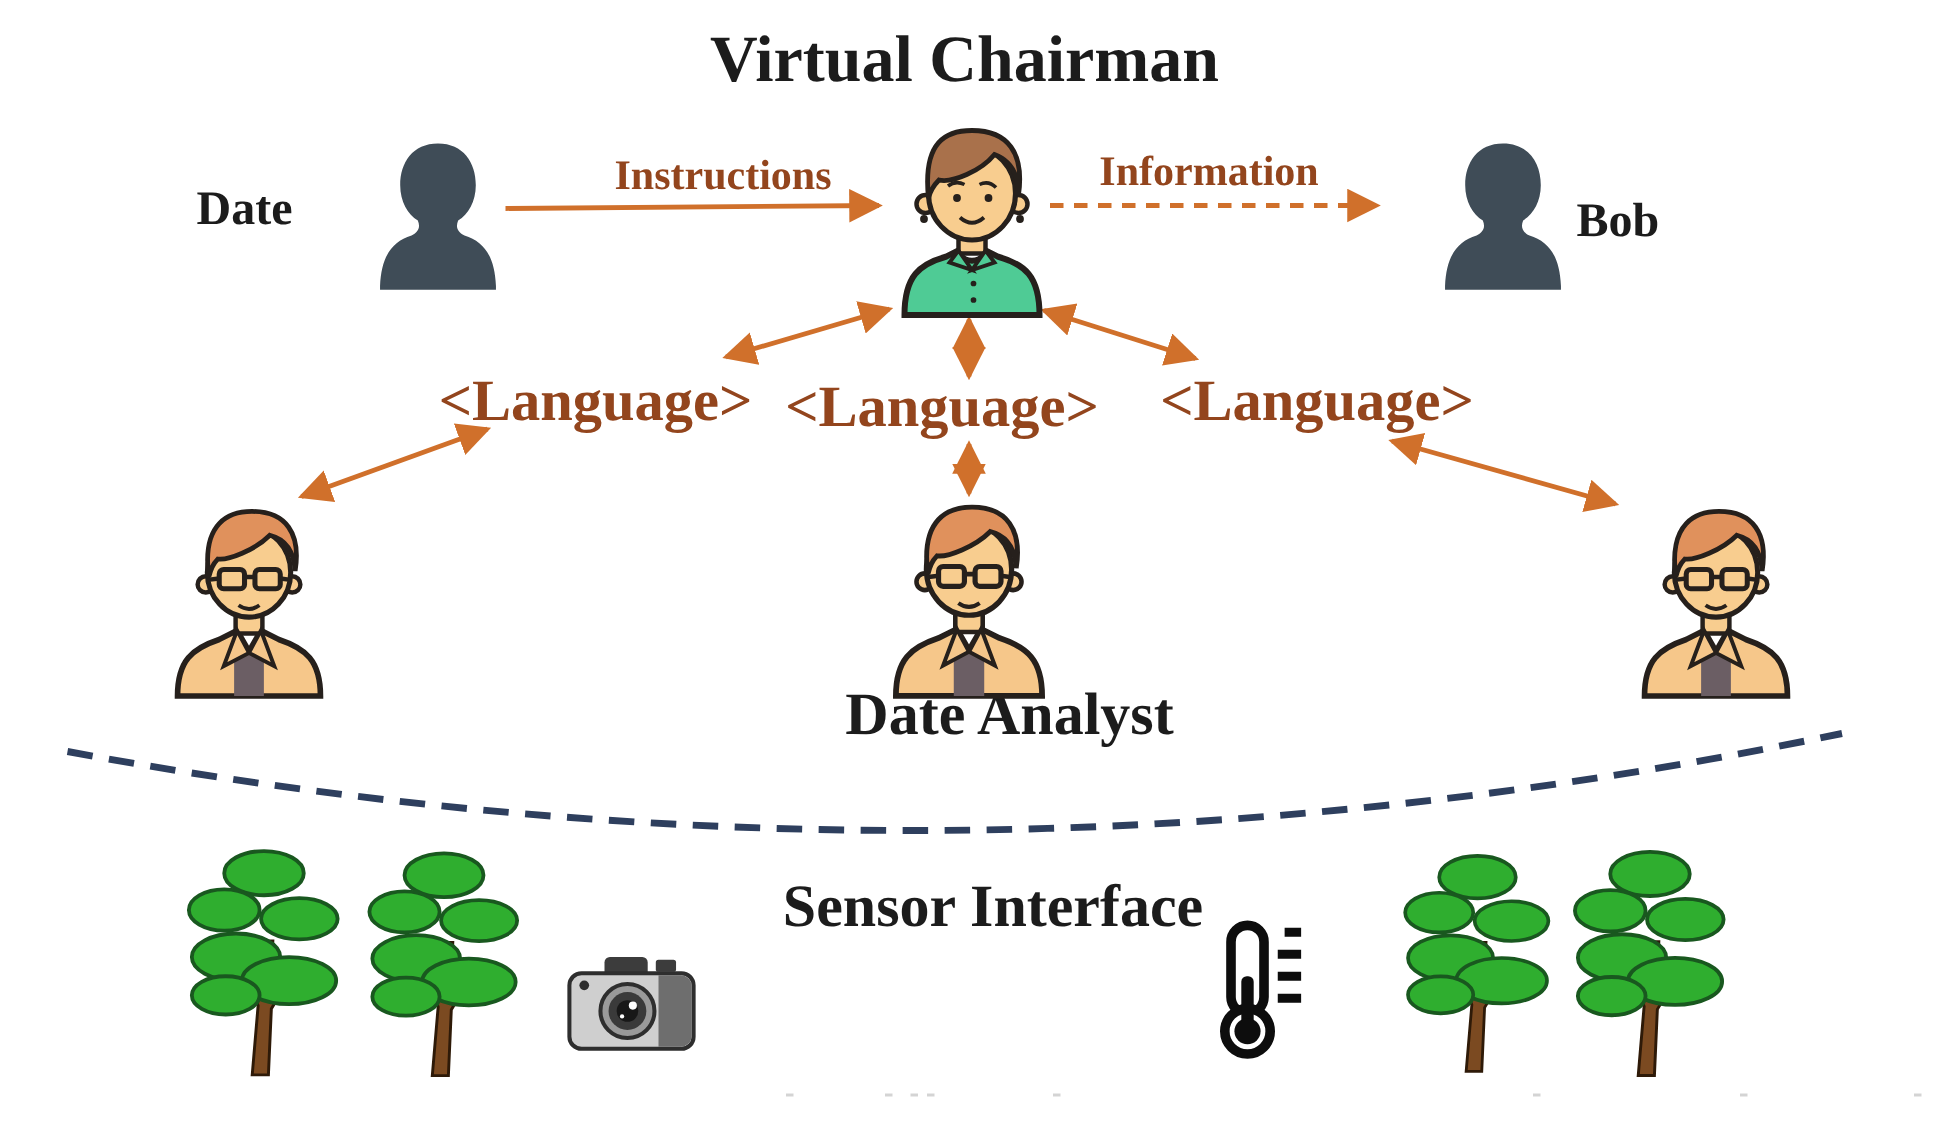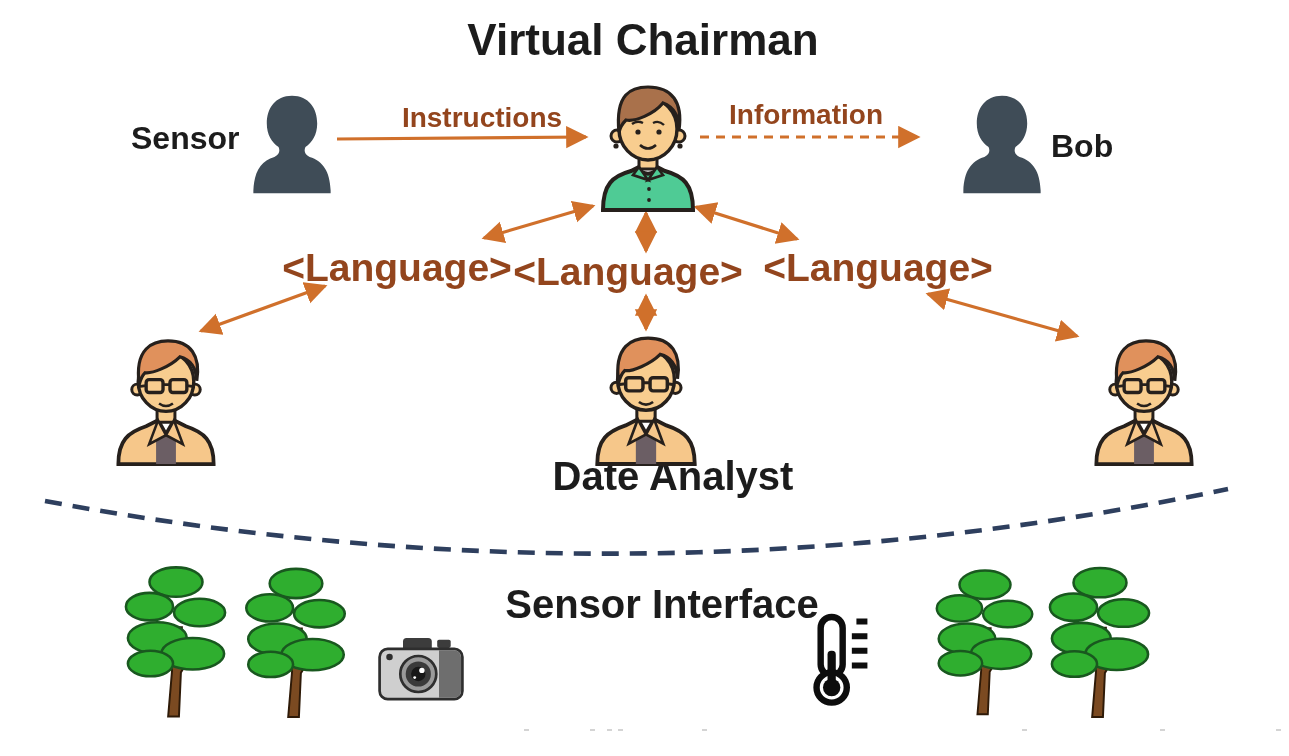--- a/index.html
+++ b/index.html
@@ -15,21 +15,21 @@
     --jacket_tan:#f6c78a;
     --undershirt_gray:#6b5e64;
     --tree_green:#2fae2f;
     --tree_outline:#19581f;
     --trunk_brown:#7b4a21;
     --outline_dark:#26201c;
   }
   html,body{margin:0;padding:0;background:#ffffff;}
   .stage{
     position:relative;width:1289px;height:756px;background:#ffffff;overflow:hidden;
-    font-family:Liberation Sans, sans-serif;color:var(--text_black);
+    font-family:Liberation Serif, serif;color:var(--text_black);
   }
   .abs{position:absolute;}
   .layer{position:absolute;left:0;top:0;width:1289px;height:756px;}
   .lbl{position:absolute;white-space:nowrap;font-weight:bold;line-height:1;}
   .lbl.center{transform:translateX(-50%);}
   .title{font-size:44px;color:var(--text_black);}
   .name{font-size:32px;color:var(--text_black);}
   .edge-label{font-size:28px;color:var(--label_brown);}
   .lang-label{font-size:39px;color:var(--label_brown);}
   .section-label{font-size:40px;color:var(--text_black);}
@@ -137,21 +137,21 @@
     <line class="connector" x1="646" y1="213" x2="646" y2="251" marker-start="url(#mStart)" marker-end="url(#mEnd)"></line>
     <line class="connector" x1="646" y1="296" x2="646" y2="329" marker-start="url(#mStart)" marker-end="url(#mEnd)"></line>
 
     <line class="connector" x1="696" y1="207" x2="797" y2="239" marker-start="url(#mStart)" marker-end="url(#mEnd)"></line>
     <line class="connector" x1="928" y1="294" x2="1077" y2="336" marker-start="url(#mStart)" marker-end="url(#mEnd)"></line>
 
     <path class="divider" d="M 45 501 Q 640 612 1228 489"></path>
   </svg>
 
   <div class="lbl center title" style="left:643px;top:18px;">Virtual Chairman</div>
-  <div class="lbl name" style="left:131px;top:122px;">Sensor</div>
+  <div class="lbl name" style="left:131px;top:122px;">Date</div>
   <div class="lbl center edge-label" style="left:482px;top:104px;">Instructions</div>
   <div class="lbl center edge-label" style="left:806px;top:101px;text-align:center;">Information</div>
   <div class="lbl name" style="left:1051px;top:130px;">Bob</div>
 
   <div class="lbl center lang-label" style="left:397px;top:248px;">&lt;Language&gt;</div>
   <div class="lbl center lang-label" style="left:628px;top:252px;">&lt;Language&gt;</div>
   <div class="lbl center lang-label" style="left:878px;top:248px;">&lt;Language&gt;</div>
 
   <div class="lbl center section-label" style="left:673px;top:456px;">Date Analyst</div>
   <div class="lbl center section-label" style="left:643px;top:584px;margin-left:19px;">Sensor Interface</div>

